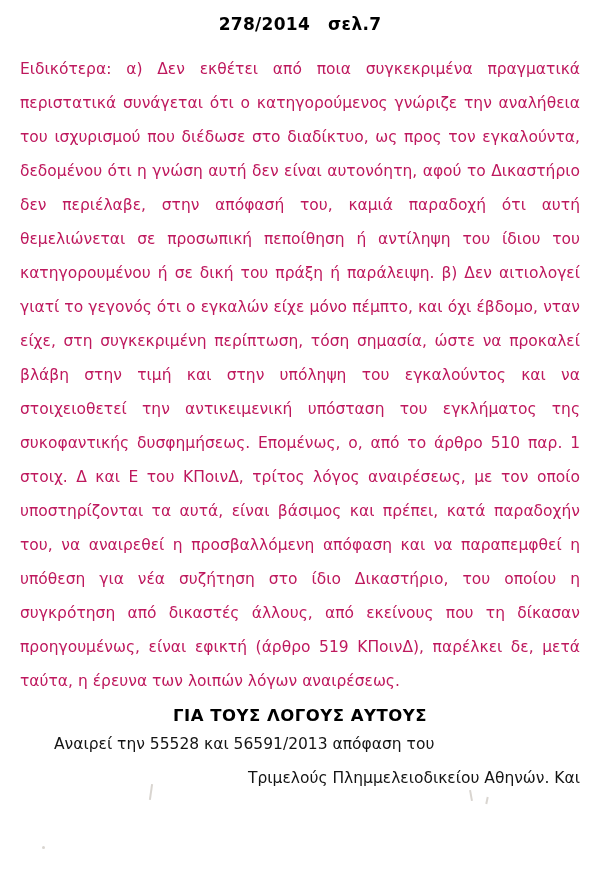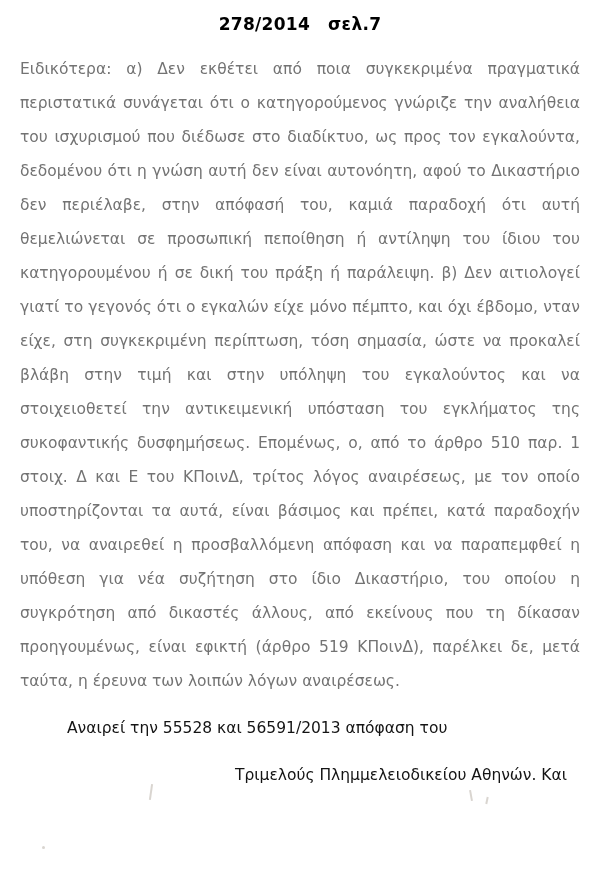--- a/index.html
+++ b/index.html
@@ -32,21 +32,21 @@
   }
   .page-header .hdr-num { }
   .page-header .hdr-sep { display: inline-block; width: 18px; }
   .page-header .hdr-page { font-style: normal; }
 
   .body-text {
     font-size: 15.5px;
     line-height: 34px;
     text-align: justify;
     text-justify: inter-word;
-    color: #737373;
+    color: #be185d;
     font-family: "DejaVu Sans", sans-serif;
   }
   .body-text p {
     margin: 0;
     text-align: justify;
   }
 
   .section-title {
     text-align: center;
     font-weight: bold;
@@ -55,21 +55,21 @@
     letter-spacing: 0.5px;
     color: #000;
   }
   .closing-text {
     font-size: 15.5px;
     line-height: 34px;
     text-align: justify;
     color: #141414;
   }
   .closing-text p {
-    margin: 13px;
+    margin: 0;
   }
   .closing-text p.indent {
     text-indent: 34px;
   }
   .closing-text p.last {
     text-align: right;
   }
 
   
   .speck {
@@ -89,20 +89,21 @@
 <div class="page">
 
   <div class="page-header">
     <span class="hdr-num">278/2014</span><span class="hdr-sep"></span><span class="hdr-page">σελ.7</span>
   </div>
 
   <div class="body-text">
     <p>Ειδικότερα: α) Δεν εκθέτει από ποια συγκεκριμένα πραγματικά περιστατικά συνάγεται ότι ο κατηγορούμενος γνώριζε την αναλήθεια του ισχυρισμού που διέδωσε στο διαδίκτυο, ως προς τον εγκαλούντα, δεδομένου ότι η γνώση αυτή δεν είναι αυτονόητη, αφού το Δικαστήριο δεν περιέλαβε, στην απόφασή του, καμιά παραδοχή ότι αυτή θεμελιώνεται σε προσωπική πεποίθηση ή αντίληψη του ίδιου του κατηγορουμένου ή σε δική του πράξη ή παράλειψη. β) Δεν αιτιολογεί γιατί το γεγονός ότι ο εγκαλών είχε μόνο πέμπτο, και όχι έβδομο, νταν είχε, στη συγκεκριμένη περίπτωση, τόση σημασία, ώστε να προκαλεί βλάβη στην τιμή και στην υπόληψη του εγκαλούντος και να στοιχειοθετεί την αντικειμενική υπόσταση του εγκλήματος της συκοφαντικής δυσφημήσεως. Επομένως, ο, από το άρθρο 510 παρ. 1 στοιχ. Δ και Ε του ΚΠοινΔ, τρίτος λόγος αναιρέσεως, με τον οποίο υποστηρίζονται τα αυτά, είναι βάσιμος και πρέπει, κατά παραδοχήν του, να αναιρεθεί η προσβαλλόμενη απόφαση και να παραπεμφθεί η υπόθεση για νέα συζήτηση στο ίδιο Δικαστήριο, του οποίου η συγκρότηση από δικαστές άλλους, από εκείνους που τη δίκασαν προηγουμένως, είναι εφικτή (άρθρο 519 ΚΠοινΔ), παρέλκει δε, μετά ταύτα, η έρευνα των λοιπών λόγων αναιρέσεως.</p>
   </div>
 
+  <div class="section-title">ΓΙΑ  ΤΟΥΣ ΛΟΓΟΥΣ ΑΥΤΟΥΣ</div>
 
   <div class="closing-text">
     <p class="indent">Αναιρεί την 55528 και 56591/2013 απόφαση του</p>
     <p class="last">Τριμελούς Πλημμελειοδικείου Αθηνών. Και</p>
   </div>
 
   <div class="speck mark-1"></div>
   <div class="speck mark-2"></div>
   <div class="speck mark-3"></div>
   <div class="speck mark-4"></div>

